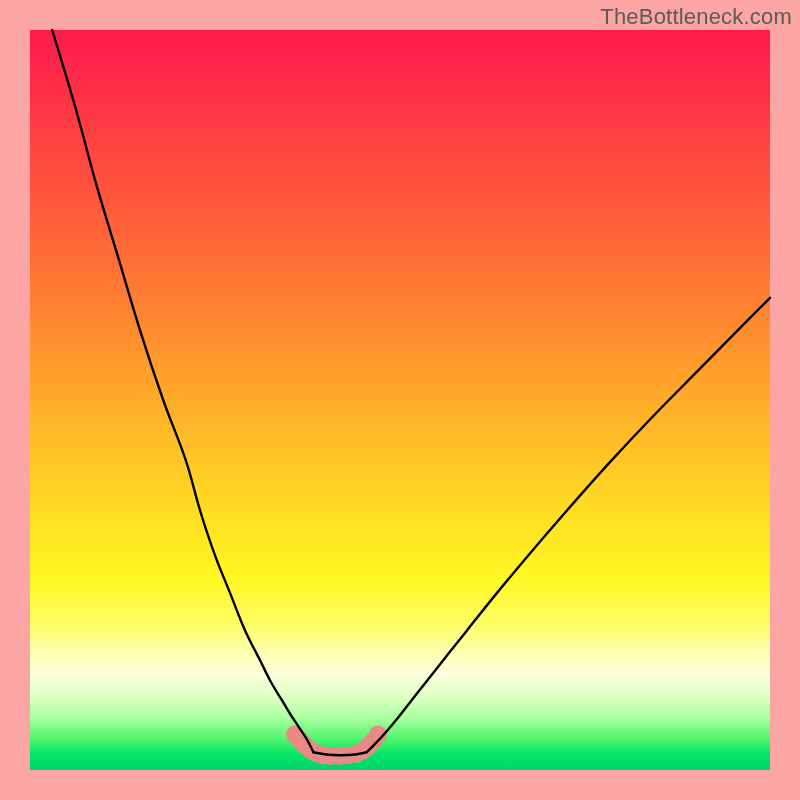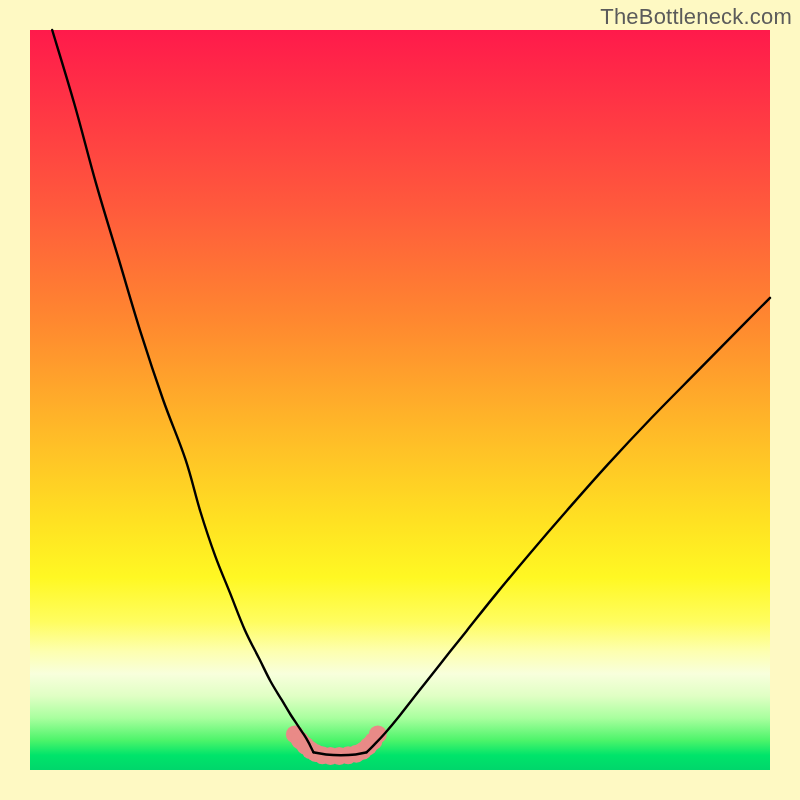--- a/index.html
+++ b/index.html
@@ -10,21 +10,21 @@
     background: #000;
     overflow: hidden;
     font-family: Arial, Helvetica, sans-serif;
   }
   .frame {
     position: absolute;
     left: 0;
     top: 0;
     width: 800px;
     height: 800px;
-    background: #fef9c3;
+    background: #fca5a5;
   }
   .plot {
     position: absolute;
     left: 30px;
     top: 30px;
     width: 740px;
     height: 740px;
     
     background: linear-gradient(
       to bottom,

